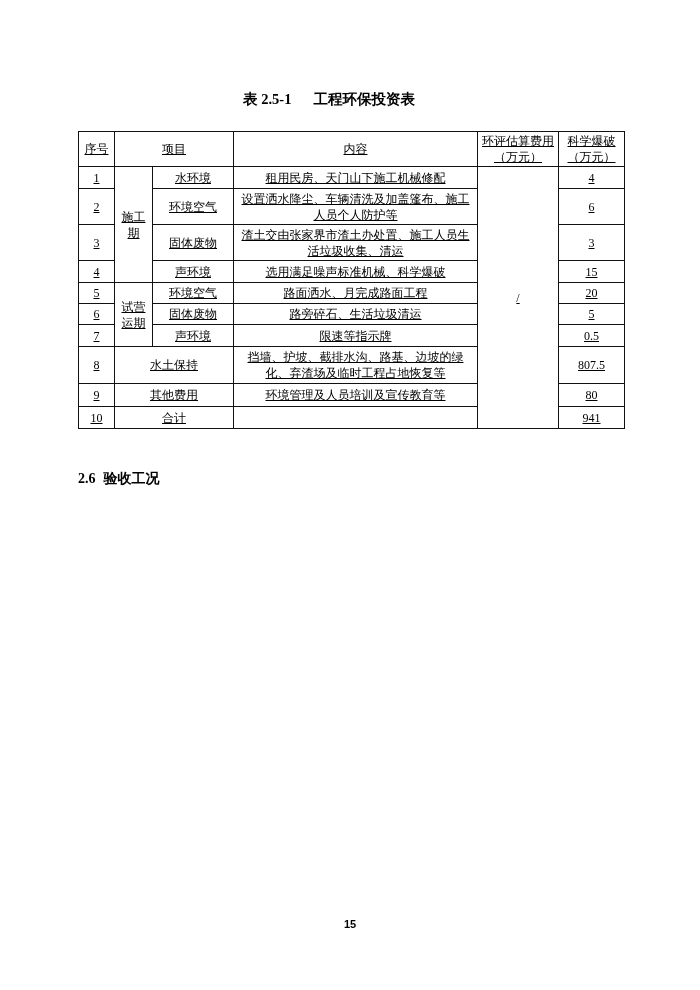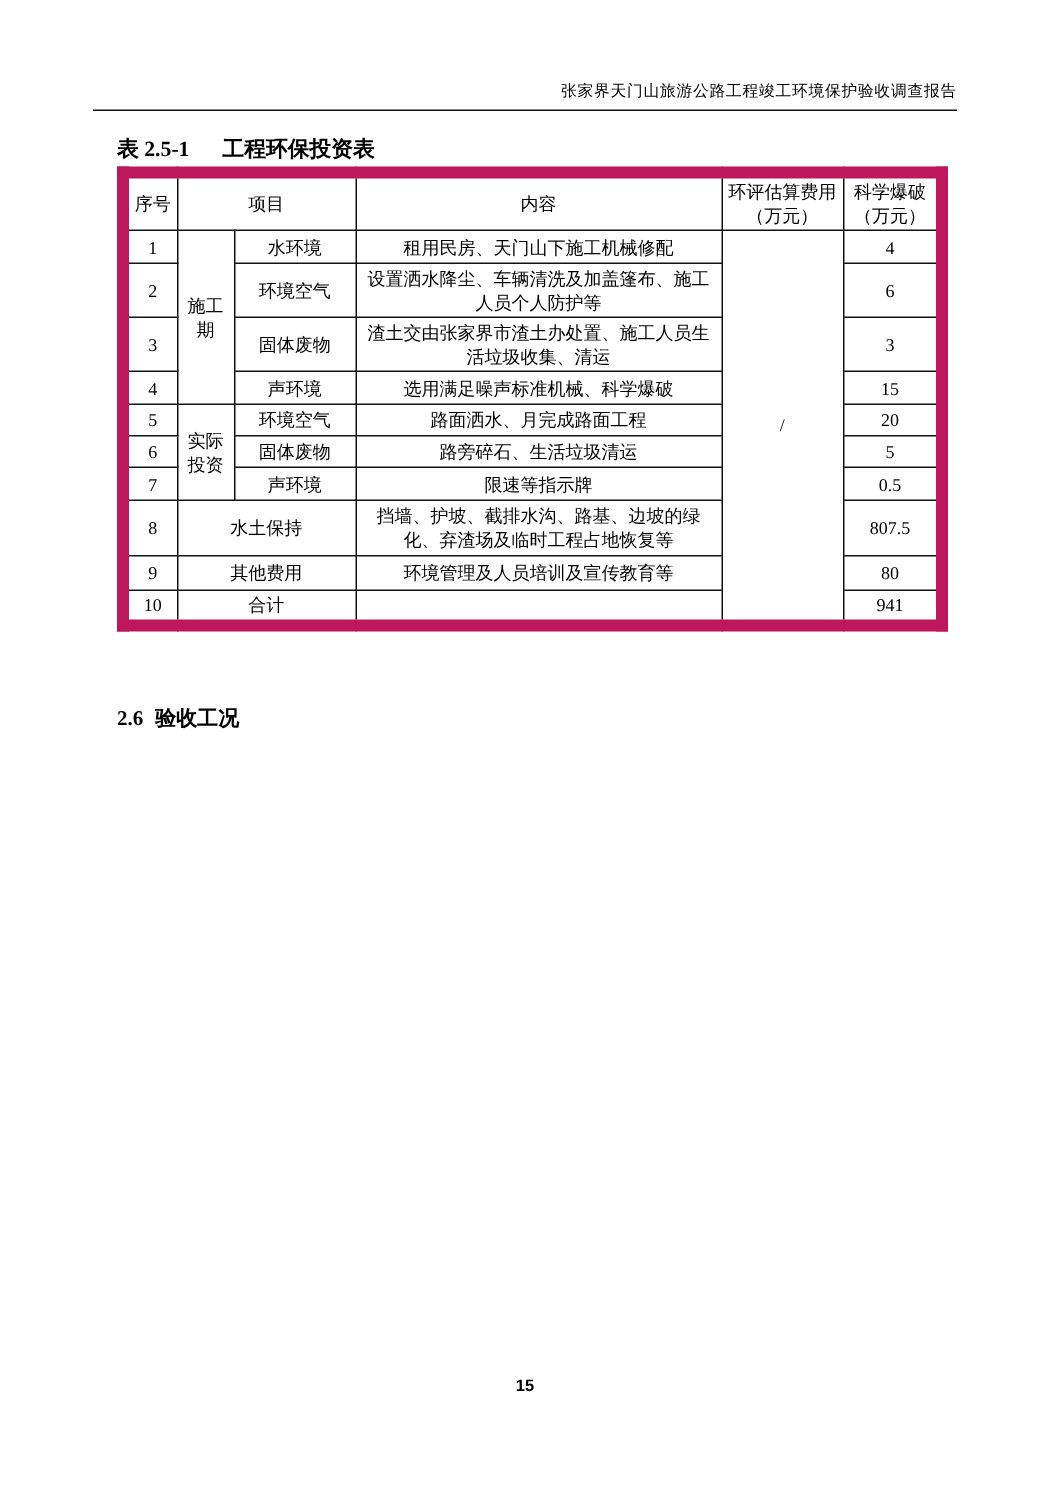--- a/index.html
+++ b/index.html
@@ -17,32 +17,34 @@
     top: 54px; left: 62px; width: 576px;
     text-align: right;
     font-size: 10.5px;
     letter-spacing: 0.5px;
     padding-bottom: 5px;
     border-bottom: 1.6px solid #111;
   }
   .table-caption {
     position: absolute;
     top: 90px; left: 78px; width: 546px;
+    text-align: center;
     font-weight: bold;
     font-size: 14.5px;
     padding-right: 44px;
   }
   .table-caption .cap-label { margin-right: 22px; }
   table.inv-table {
     position: absolute;
-    top: 111px; left: 78px;
+    top: 131px; left: 78px;
     width: 546px;
     border-collapse: collapse;
-    border: 8px solid #be185d;
+    border: 1px solid #be185d;
     table-layout: fixed;
+    text-decoration: underline;
   }
   .inv-table th, .inv-table td {
     border: 1px solid #111;
     font-size: 12px;
     font-weight: normal;
     text-align: center;
     vertical-align: middle;
     padding: 1px 3px;
     line-height: 1.35;
     overflow: hidden;
@@ -94,21 +96,20 @@
     font-size: 11px;
     font-weight: bold;
     font-family: "Liberation Sans", "DejaVu Sans", sans-serif;
   }
 </style>
 </head>
 <body>
 
 <div class="page">
 
-  <div class="running-header">张家界天门山旅游公路工程竣工环境保护验收调查报告</div>
 
   <div class="table-caption">
     <span class="cap-label">表 2.5-1</span><span>工程环保投资表</span>
   </div>
 
   <table class="inv-table">
     <colgroup>
       <col class="c-no">
         <col class="c-group">
         <col class="c-sub">
@@ -147,21 +148,21 @@
         <td>3</td>
       </tr>
       <tr class="rh-4">
         <td>4</td>
         <td>声环境</td>
         <td>选用满足噪声标准机械、科学爆破</td>
         <td>15</td>
       </tr>
       <tr class="rh-5">
         <td>5</td>
-        <td rowspan="3">实际投资</td>
+        <td rowspan="3">试营运期</td>
         <td>环境空气</td>
         <td>路面洒水、月完成路面工程</td>
         <td>20</td>
       </tr>
       <tr class="rh-6">
         <td>6</td>
         <td>固体废物</td>
         <td>路旁碎石、生活垃圾清运</td>
         <td>5</td>
       </tr>

